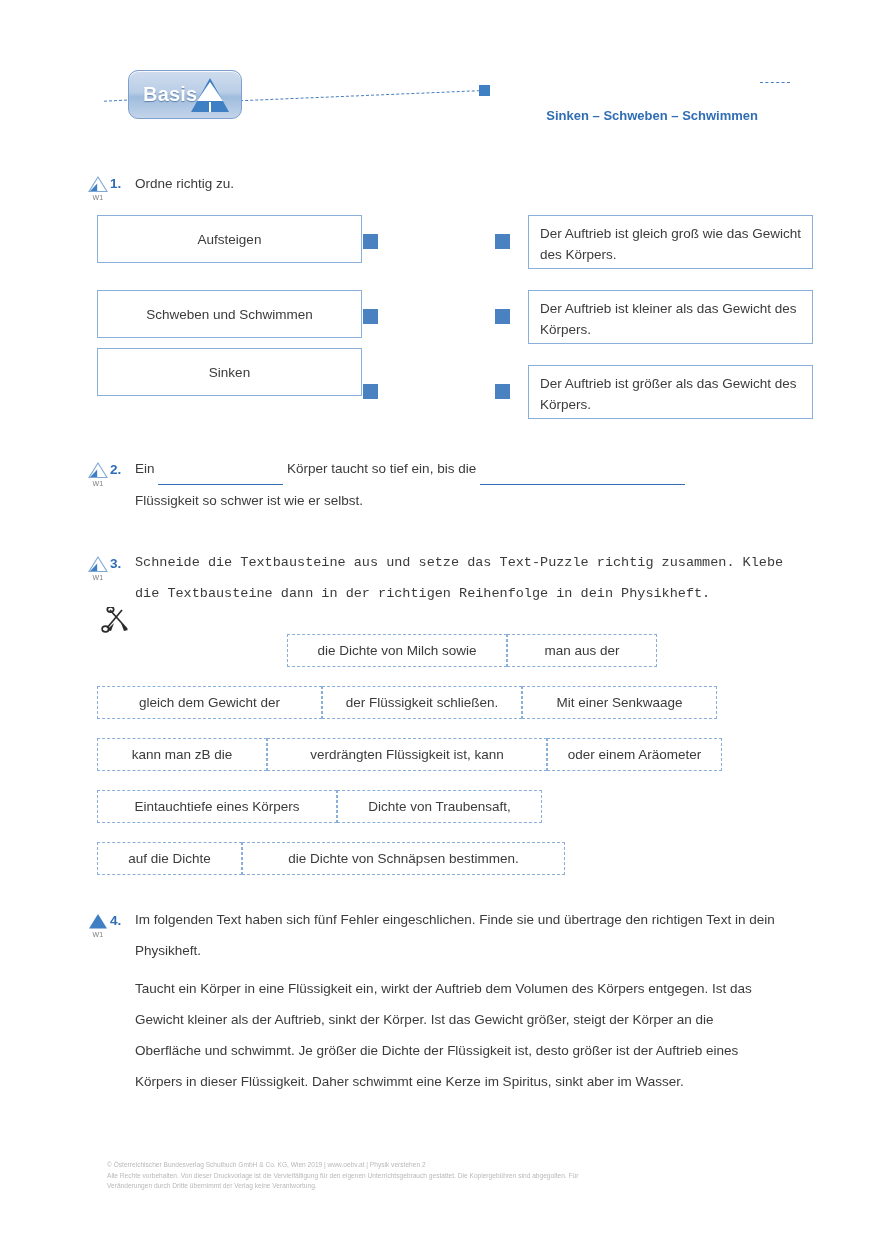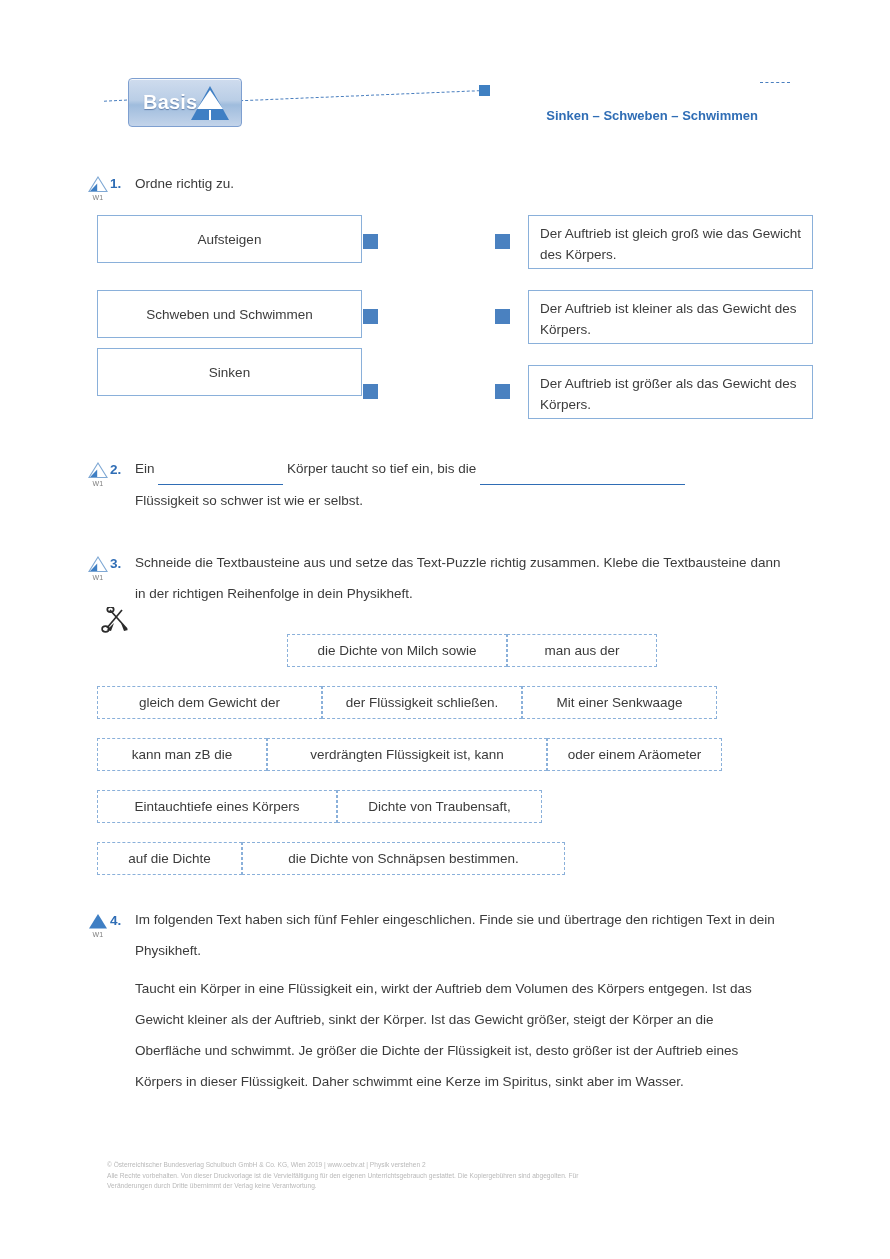--- a/index.html
+++ b/index.html
@@ -38,23 +38,23 @@
   #dash-mid {
     left: 240px; top: 95px; width: 250px;
     transform: rotate(-2.4deg);
   }
   #dash-right {
     left: 760px; top: 82px; width: 30px;
   }
 
   #basis-badge {
     position: absolute;
-    left: 128px; top: 78px;
+    left: 128px; top: 70px;
     width: 112px; height: 47px;
-    border-radius: 4px;
+    border-radius: 10px;
     border: 1px solid #7e9fd0;
     background: linear-gradient(180deg, #cfdcee 0%, #bacee6 45%, #9fbcdd 55%, #c3d4ea 100%);
     box-shadow: inset 0 1px 0 rgba(255,255,255,.8);
   }
   #basis-label {
     position: absolute;
     left: 14px; top: 12px;
     font-size: 20px;
     font-weight: bold;
     color: #ffffff;
@@ -288,21 +288,21 @@
 
   <div class="ex" style="top:554px;">
     <div class="ex-icon-wrap" style="top:2px;">
       <svg class="ex-icon" viewBox="0 0 20 17">
         <polygon points="10,1 19,15.5 1,15.5" fill="none" stroke="#7fa8d4" stroke-width="1.1"></polygon>
         <polygon points="9.2,7.5 9.2,15 2.2,15" fill="#3f7fc4"></polygon>
       </svg>
       <span class="ex-w1">W1</span>
     </div>
     <div class="ex-num" style="top:2px;">3.</div>
-    <div class="ex-text" style="top:-7px; width:650px;">Schneide die Textbausteine aus und setze das Text-Puzzle richtig zusammen. Klebe die Textbausteine dann in der richtigen Reihenfolge in dein Physikheft.</div>
+    <div class="ex-text" style="top:-7px; width:650px;font-family:Liberation Mono, monospace;">Schneide die Textbausteine aus und setze das Text-Puzzle richtig zusammen. Klebe die Textbausteine dann in der richtigen Reihenfolge in dein Physikheft.</div>
   </div>
 
   <svg id="scissors" viewBox="0 0 34 28">
     <g stroke="#2b2b2b" fill="none" stroke-width="1.7">
       <line x1="9" y1="3" x2="26" y2="22"></line>
       <line x1="21" y1="3" x2="6" y2="21"></line>
       <ellipse cx="9.5" cy="2.5" rx="3.2" ry="2.6"></ellipse>
       <ellipse cx="4.5" cy="22" rx="3.4" ry="2.8"></ellipse>
     </g>
     <path d="M20 16 L27 23 L23 24 Z" fill="#2b2b2b"></path>

